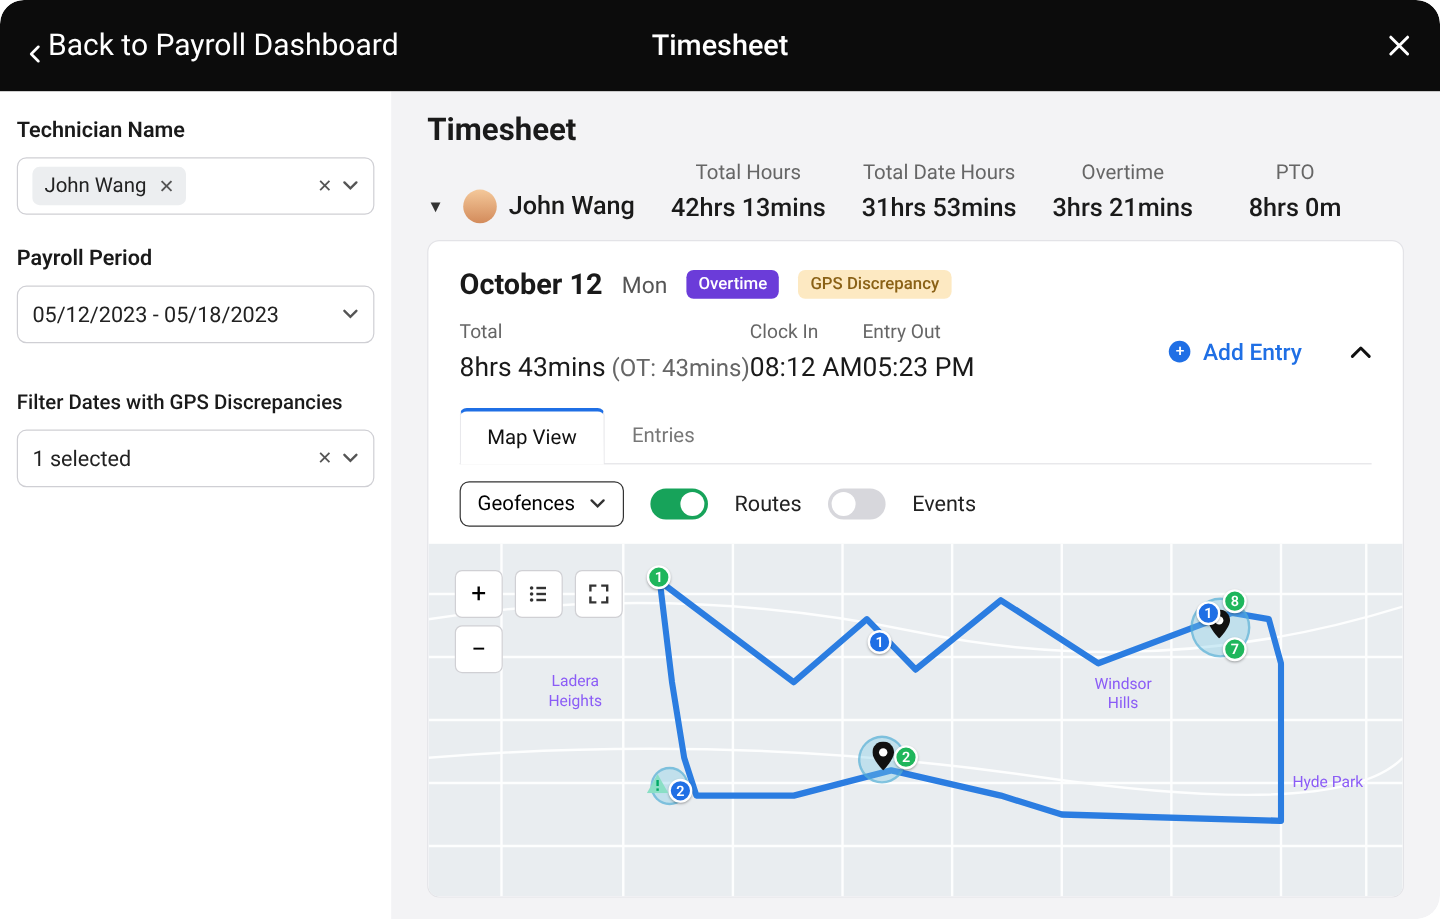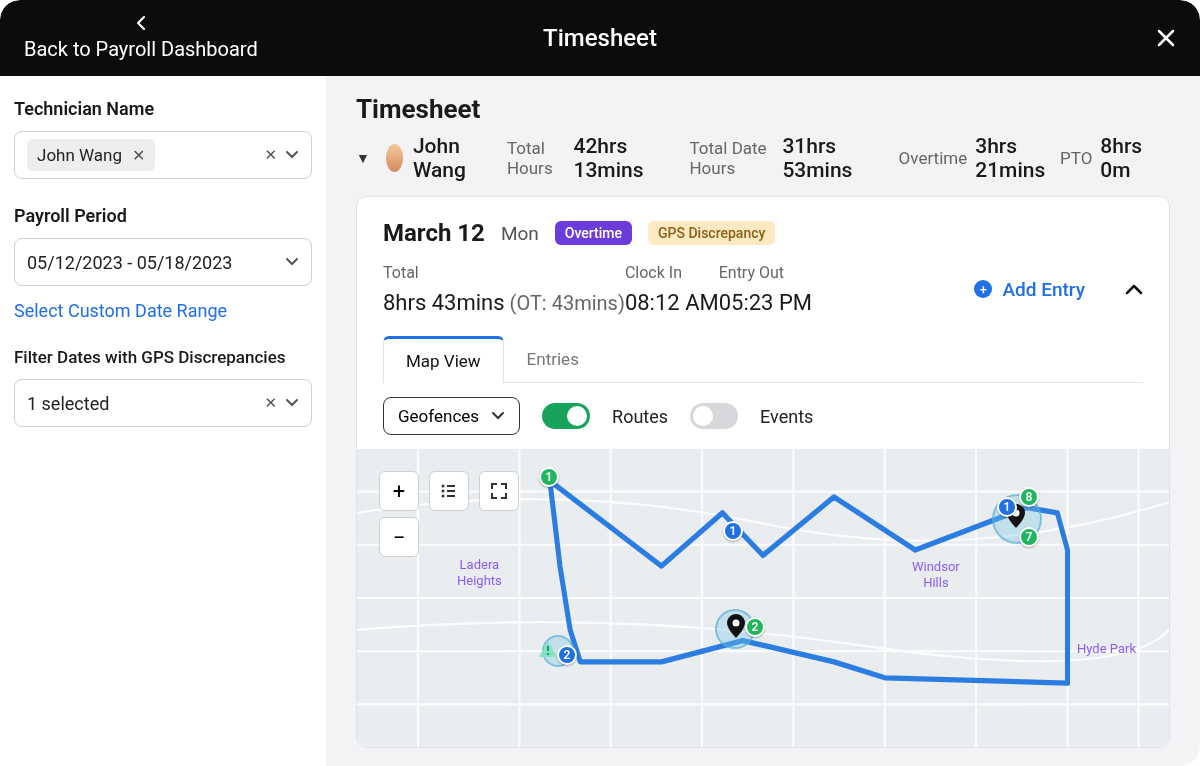--- a/index.html
+++ b/index.html
@@ -1,21 +1,21 @@
 <!DOCTYPE html>
 <html><head>
 <meta charset="utf-8">
 <style>
   * { box-sizing: border-box; margin: 0; padding: 0; font-family: -apple-system, BlinkMacSystemFont, "Segoe UI", Roboto, sans-serif; }
   body { background: #fff; width: 1200px; height: 766px; overflow: hidden; border-radius: 20px; }
   .app { width: 1200px; height: 766px; display: flex; flex-direction: column; border-radius: 20px; overflow: hidden; }
 
   
   .header { background:#0c0c0c; color:#fff; height:76px; display:flex; align-items:center; padding:0 24px; position:relative;}
-  .back { display:flex; align-items:center; gap:6px; font-size:20px; cursor:pointer;flex-direction:column;}
+  .back { display:flex; align-items:flex-end; gap:6px; font-size:25px; cursor:pointer;}
   .header-title { position:absolute; left:50%; transform:translateX(-50%); font-size:24px; font-weight:500;}
   .close-x { position:absolute; right:24px; top:50%; transform:translateY(-50%); cursor:pointer; }
 
   
   .body { flex:1; display:flex; overflow:hidden;}
   .sidebar-left { width:326px; background:#fff; padding:22px 14px;}
   .main { flex:1; background:#f3f3f5; padding:18px 30px; overflow:hidden; display:flex; flex-direction:column;}
 
   
   .field-label { font-size:18px; font-weight:600; color:#1a1a1a; margin-bottom:12px;}
@@ -27,21 +27,21 @@
   .period-text { font-size:18px; color:#222;}
   .link { color:#1f6fe5; font-size:18px; cursor:pointer;}
   .select-text { font-size:18px; color:#222;}
 
   
   .main-title { font-size:26px; font-weight:700; color:#1a1a1a; margin-bottom:4px;}
   .summary-row { display:flex; align-items:flex-end; gap:30px; margin-top:6px; margin-bottom:14px;}
   .tech-cell { display:flex; align-items:center; gap:10px; font-size:21px; font-weight:500; color:#1a1a1a; }
   .caret-down { font-size:14px; color:#333; margin-right:6px; cursor:pointer;}
   .avatar { width:28px; height:28px; border-radius:50%; background:linear-gradient(#f4c89a,#d38b5b); display:inline-block;}
-  .stat-col { display:flex; flex-direction:row; align-items:center; gap:8px; min-width:110px;}
+  .stat-col { display:flex; flex-direction:column; align-items:center; gap:8px; min-width:110px;}
   .stat-label { font-size:17px; color:#666;}
   .stat-value { font-size:21px; color:#1a1a1a; font-weight:500;}
 
   
   .day-card { background:#fff; border:1px solid #e3e3e7; border-radius:10px; flex:1; display:flex; flex-direction:column; overflow:hidden;}
   .day-head { padding:22px 26px 0 26px;}
   .day-title-row { display:flex; align-items:center; gap:16px; margin-bottom:16px;}
   .date-big { font-size:24px; font-weight:700; color:#1a1a1a;}
   .dow { font-size:19px; color:#555;}
   .badge { font-size:14px; border-radius:6px; padding:4px 10px; font-weight:500;}
@@ -127,21 +127,20 @@
         <div class="field-label">Payroll Period</div>
         <div class="select-box">
           <span class="period-text">05/12/2023 - 05/18/2023</span>
           <div class="select-right">
             <svg class="icon" width="14" height="10" viewBox="0 0 14 10">
                 <path d="M2 2 L7 7 L12 2" stroke="#555" stroke-width="2" fill="none" stroke-linecap="round"></path>
               </svg>
           </div>
         </div>
         <div style="height:14px"></div>
-        <span class="link">Select Custom Date Range</span>
       </div>
 
       <div class="field-block">
         <div class="field-label" style="font-weight:500; font-size:17px;">Filter Dates with GPS Discrepancies</div>
         <div class="select-box">
           <span class="select-text">1 selected</span>
           <div class="select-right">
             <span style="font-size:15px;">✕</span>
             <svg class="icon" width="14" height="10" viewBox="0 0 14 10">
                 <path d="M2 2 L7 7 L12 2" stroke="#555" stroke-width="2" fill="none" stroke-linecap="round"></path>
@@ -174,21 +173,21 @@
         </div>
         <div class="stat-col">
           <span class="stat-label">PTO</span>
           <span class="stat-value">8hrs 0m</span>
         </div>
       </div>
 
       <div class="day-card">
         <div class="day-head">
           <div class="day-title-row">
-            <span class="date-big">March 12</span>
+            <span class="date-big">October 12</span>
             <span class="dow">Mon</span>
             <span class="badge badge-ovt">Overtime</span>
             <span class="badge badge-gps">GPS Discrepancy</span>
           </div>
           <div class="day-stats">
             <div>
               <div class="day-stat-label">Total</div>
               <div class="day-stat-value">
                 <span>8hrs 43mins</span><span class="ot-sub"> (OT: 43mins)</span>
               </div>

